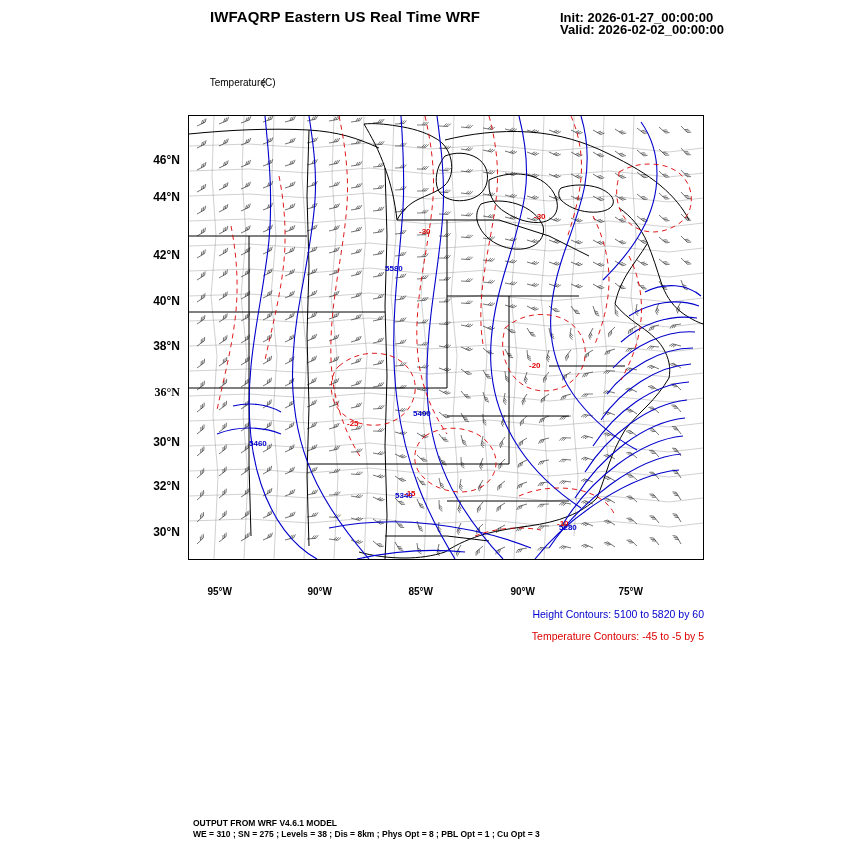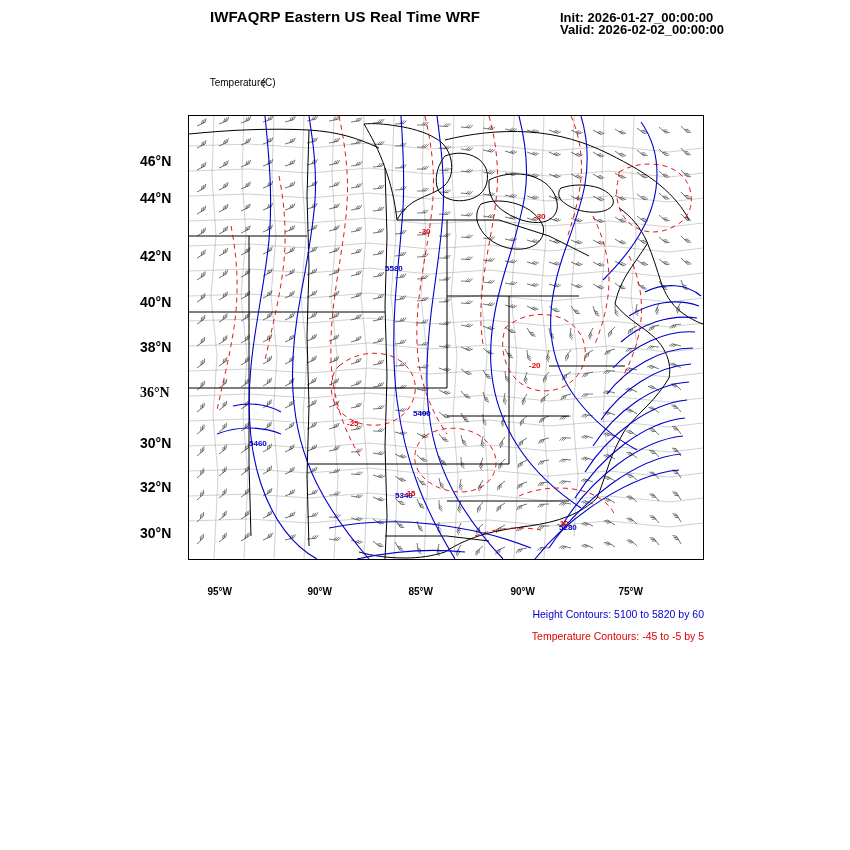--- a/index.html
+++ b/index.html
@@ -73,21 +73,22 @@
     background: #ffffff;
   }
   .map-frame svg {
     display: block;
   }
 
   
   .ylabel {
     position: absolute;
     width: 40px;
-    font-size: 14px;
+    text-align: right;
+    font-size: 12px;
     font-weight: bold;
   }
   .xlabel {
     position: absolute;
     width: 50px;
     text-align: right;
     font-size: 10px;
     font-weight: bold;
   }
 
@@ -1726,14 +1727,18 @@
           <text x="368" y="410">-10</text>
         </g>
 
       </g>
     </svg>
   </div>
 
   <div class="legend-height">Height Contours: 5100 to 5820 by 60</div>
   <div class="legend-temp">Temperature Contours: -45 to -5 by 5</div>
 
+  <div class="footer">
+    <div>OUTPUT FROM WRF V4.6.1 MODEL</div>
+    <div>WE = 310 ; SN = 275 ; Levels = 38 ; Dis = 8km ; Phys Opt = 8 ; PBL Opt = 1 ; Cu Opt = 3</div>
+  </div>
 
 </div>
 
 </body></html>

